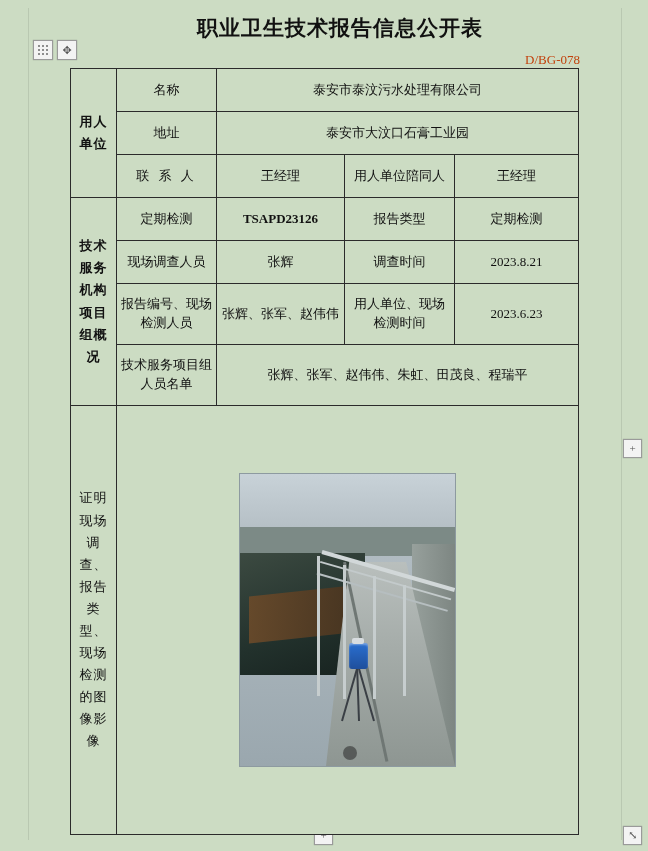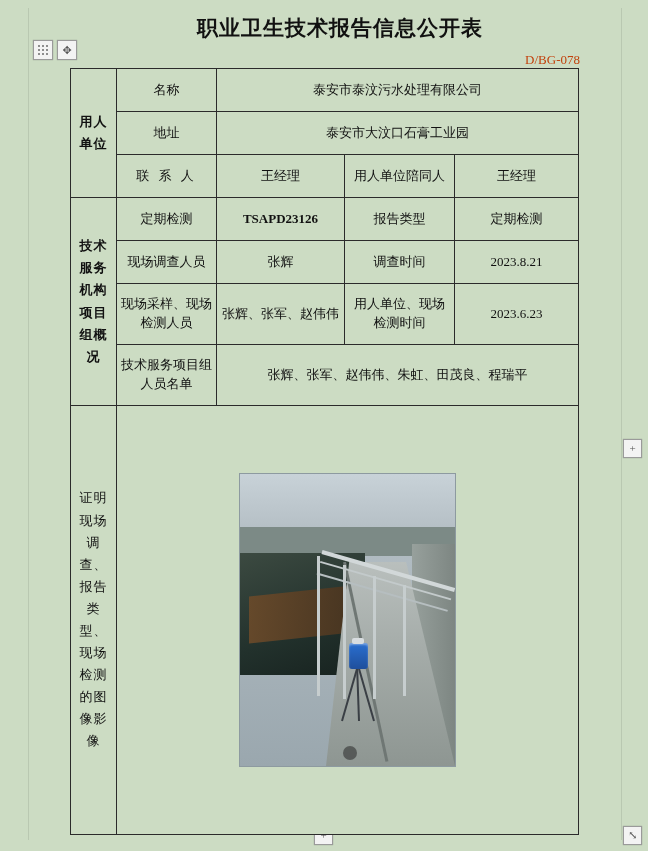--- a/index.html
+++ b/index.html
@@ -302,21 +302,21 @@
     </tr>
 
     <tr class="h-row">
       <td>现场调查人员</td>
       <td>张辉</td>
       <td>调查时间</td>
       <td>2023.8.21</td>
     </tr>
 
     <tr>
-      <td style="height:52px">现场采样、现场检测人员</td>
+      <td style="height:52px">报告编号、现场检测人员</td>
       <td>张辉、张军、赵伟伟</td>
       <td>用人单位、现场检测时间</td>
       <td>2023.6.23</td>
     </tr>
 
     <tr>
       <td style="height:52px">技术服务项目组人员名单</td>
       <td colspan="3">张辉、张军、赵伟伟、朱虹、田茂良、程瑞平</td>
     </tr>
 

